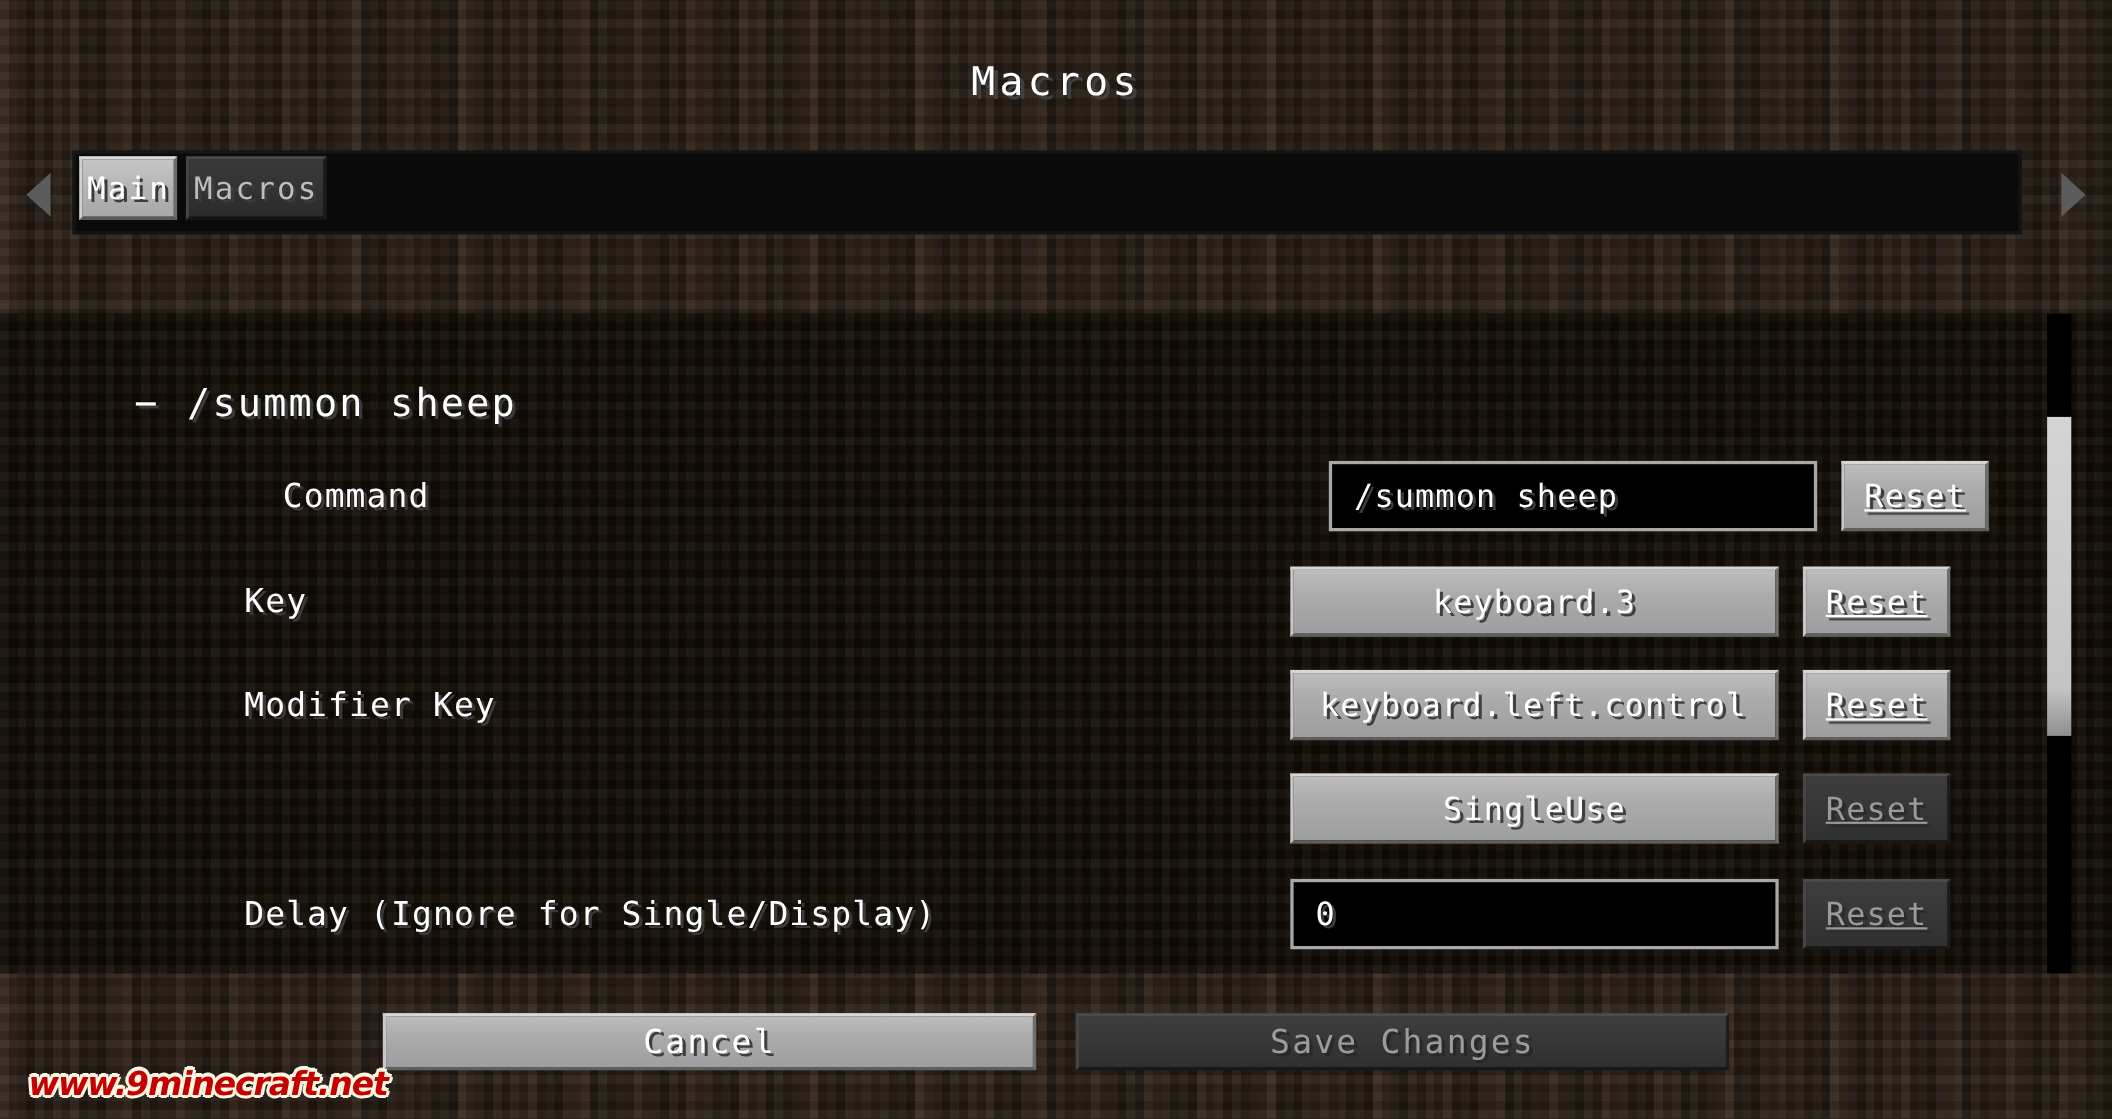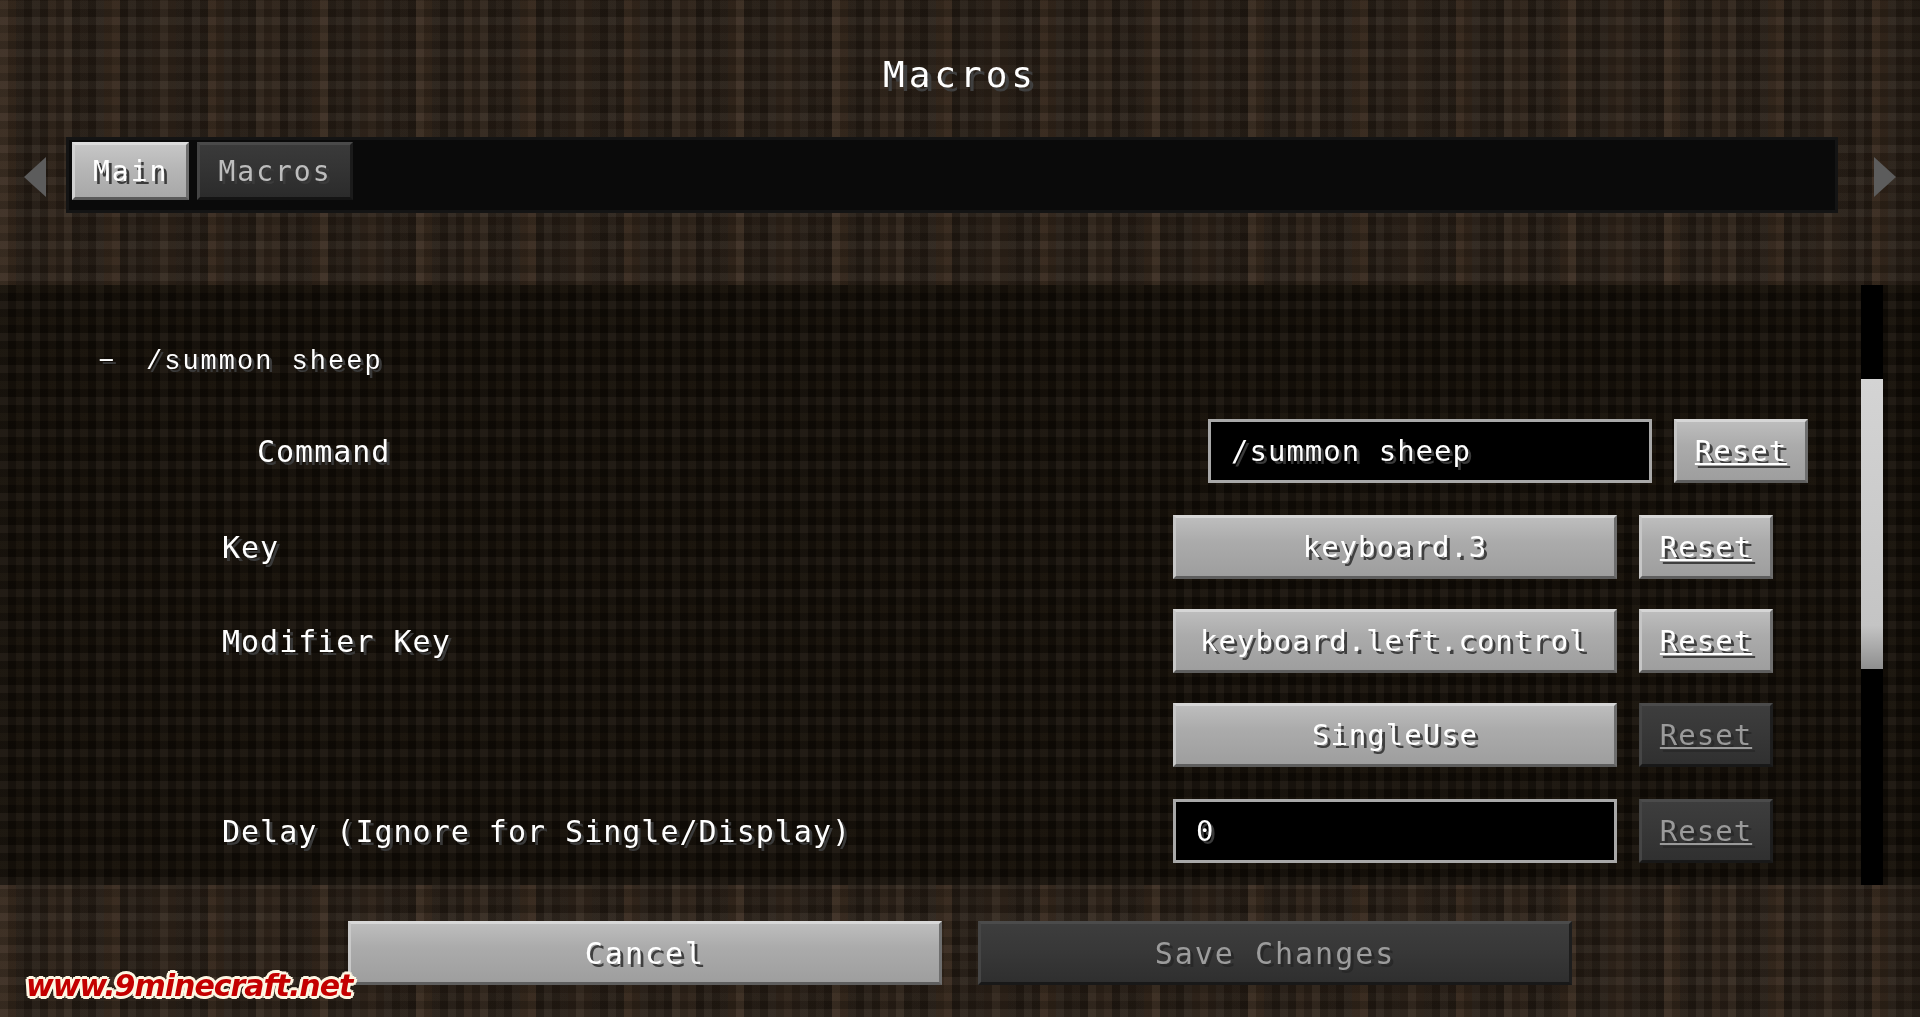--- a/index.html
+++ b/index.html
@@ -78,21 +78,21 @@
   .tabs {
     position: absolute;
     left: 72px;
     top: 5px;
     display: flex;
     gap: 8px;
     z-index: 4;
   }
   .tab {
     height: 58px;
-    padding: 0 18px;
+    padding: 0 4px;
     display: flex;
     align-items: center;
     justify-content: center;
     color: #e6e6e6;
     font-size: 28px;
     letter-spacing: 2px;
     text-shadow: 3px 3px 0 #3b3b3b;
     box-sizing: border-box;
     cursor: pointer;
   }
@@ -151,29 +151,28 @@
         rgba(255,255,255,0.030) 0px, rgba(255,255,255,0.030) 8px,
         rgba(0,0,0,0.24) 8px, rgba(0,0,0,0.24) 16px,
         rgba(255,255,255,0.012) 16px, rgba(255,255,255,0.012) 24px,
         rgba(0,0,0,0.18) 24px, rgba(0,0,0,0.18) 32px);
     overflow: hidden;
     image-rendering: pixelated;
   }
 
   .group-header {
     position: absolute;
-    left: 98px;
+    left: 122px;
     top: 62px;
     color: #ffffff;
-    font-size: 27px;
+    font-size: 35px;
     letter-spacing: 2px;
     text-shadow: 3px 3px 0 #3a3a3a;
     white-space: nowrap;
     cursor: pointer;
-    font-family: Liberation Mono, monospace;
   }
   .group-header .collapse {
     display: inline-block;
     width: 48px;
   }
 
   .row {
     position: absolute;
     left: 0;
     width: 1920px;
@@ -281,21 +280,21 @@
     top: 94px;
     width: 22px;
     height: 290px;
     background: linear-gradient(180deg,#d4d4d4 0%,#c4c4c4 85%,#8e8e8e 100%);
     cursor: grab;
   }
 
   
   .footer-btn {
     position: absolute;
-    height: 64px;
+    height: 52px;
     box-sizing: border-box;
     display: flex;
     align-items: center;
     justify-content: center;
     font-size: 30px;
     letter-spacing: 2px;
   }
   .footer-btn.cancel {
     left: 348px;
     top: 921px;

